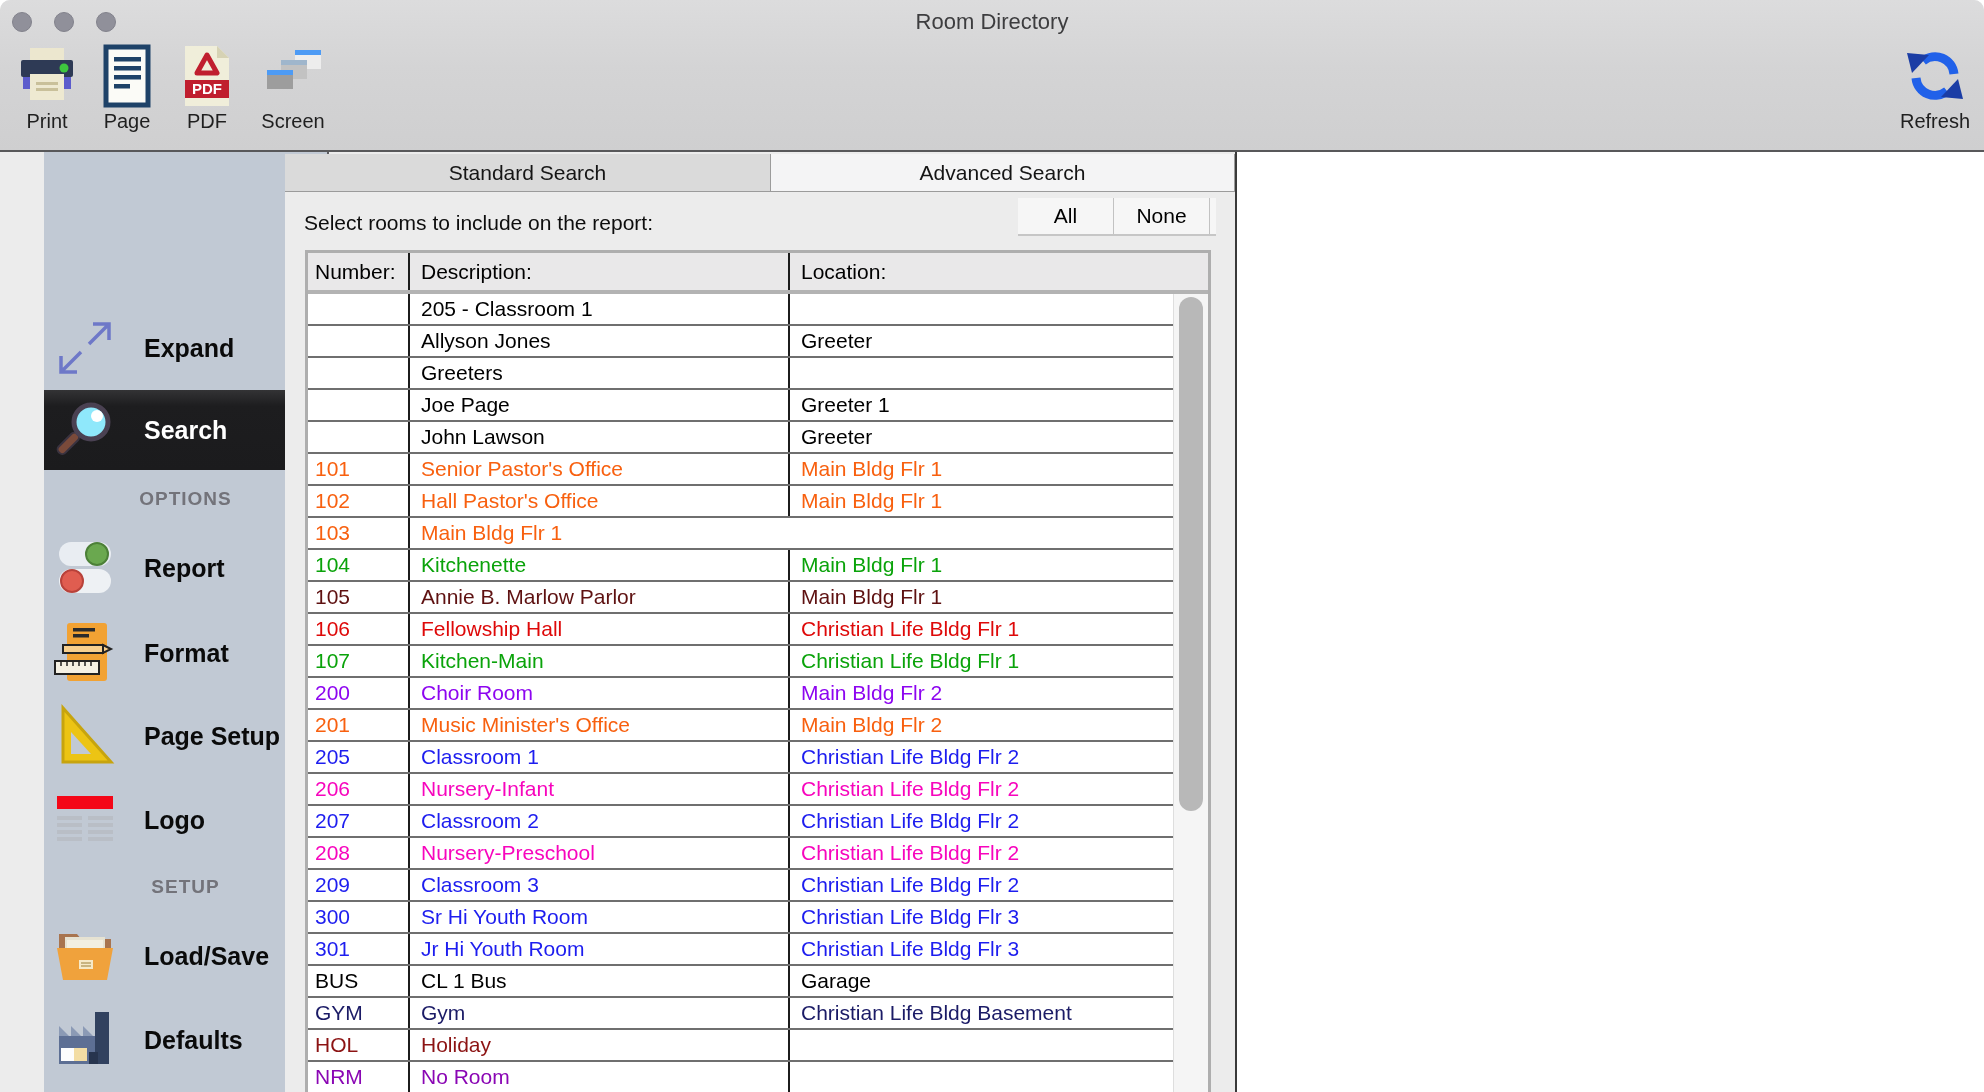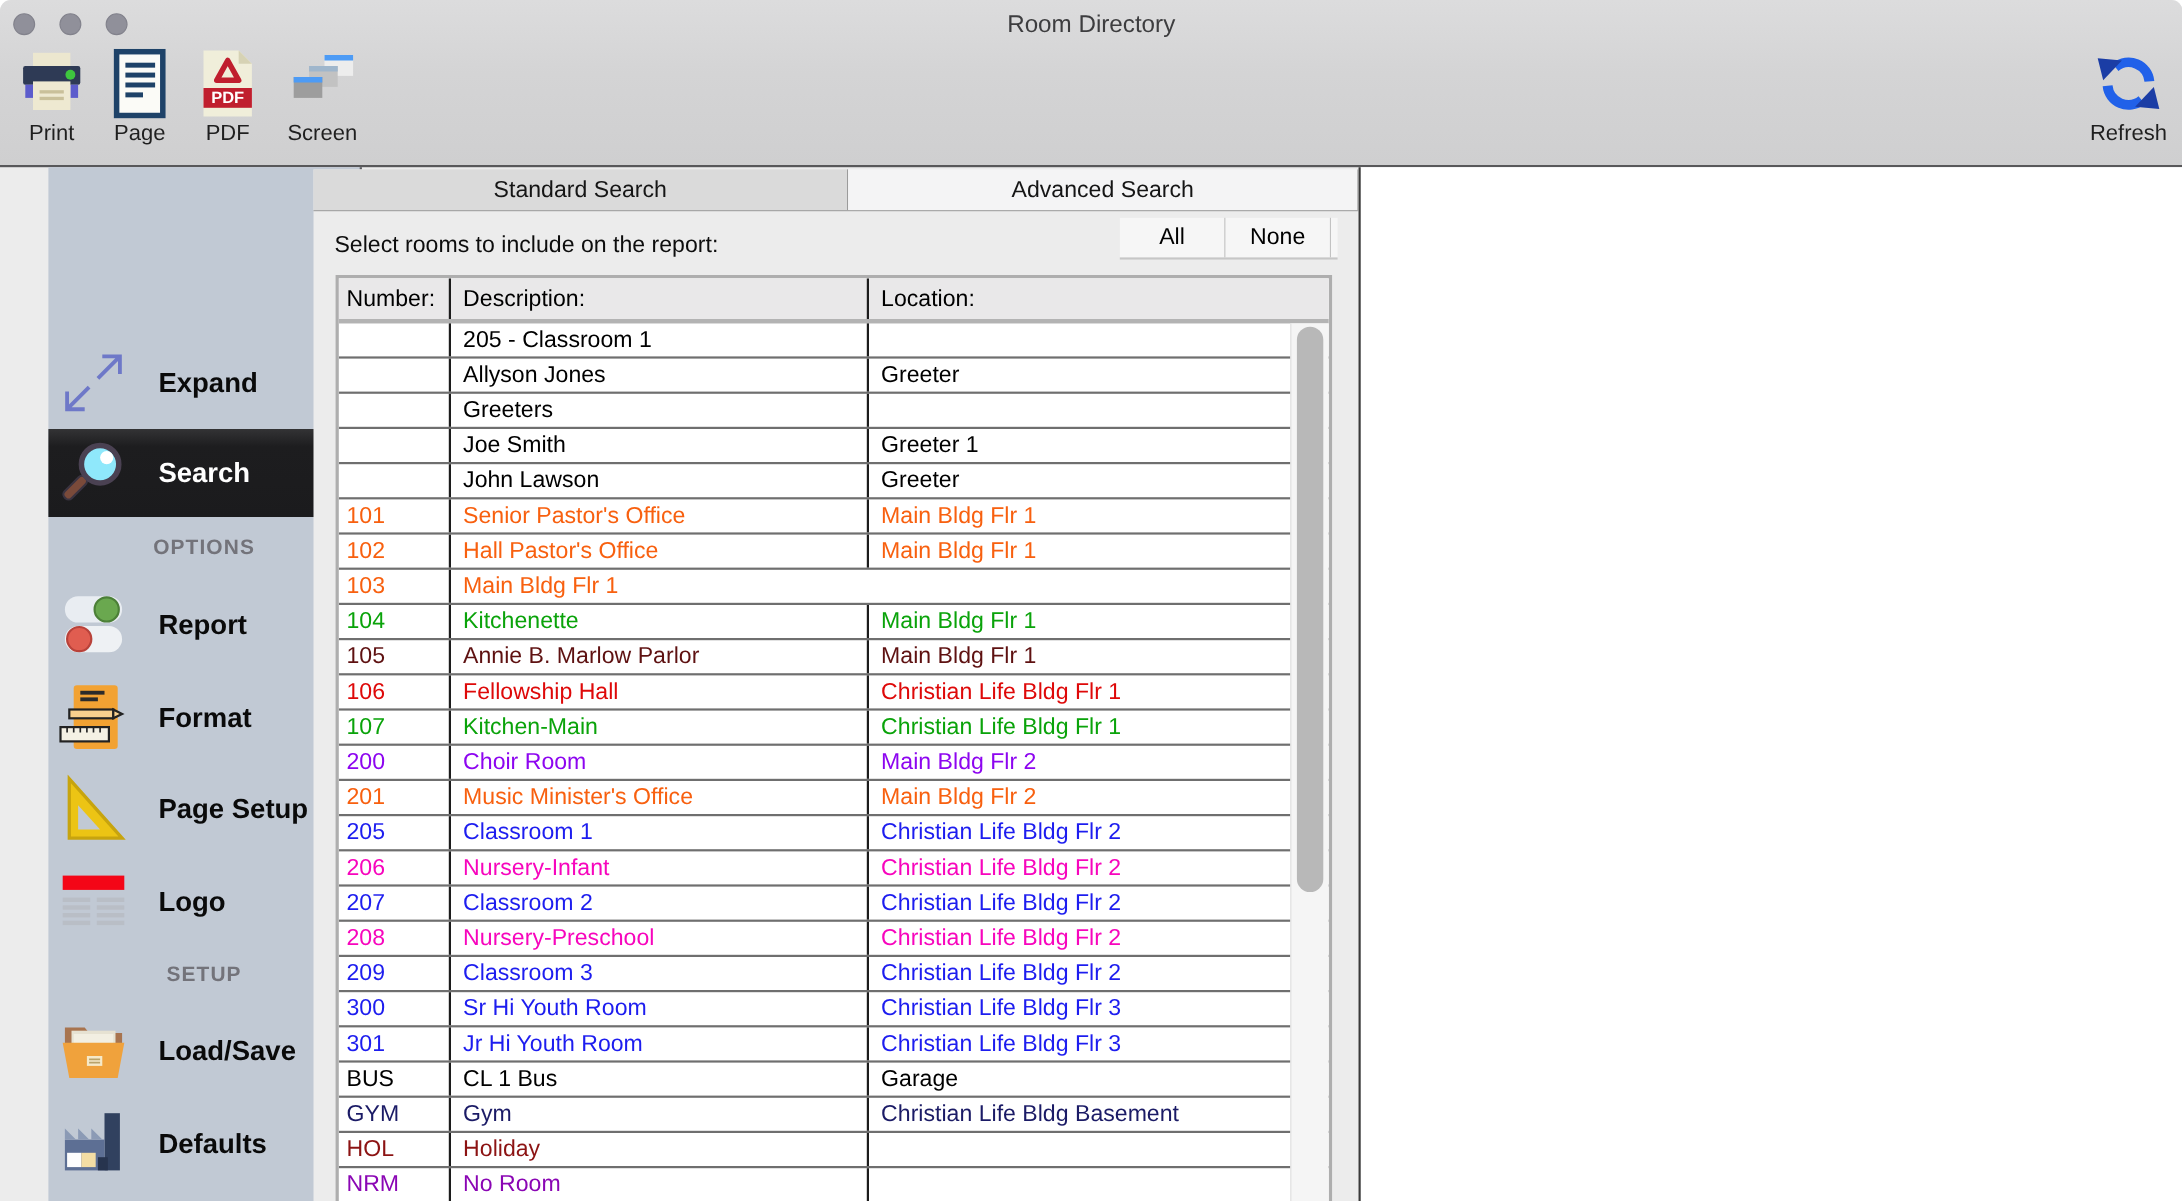--- a/index.html
+++ b/index.html
@@ -294,21 +294,21 @@
     <div class="tcell col-desc">Allyson Jones</div>
     <div class="tcell col-loc">Greeter</div>
   </div>
           <div class="trow" style="color: rgb(0, 0, 0);">
     <div class="tcell col-num"></div>
     <div class="tcell col-desc">Greeters</div>
     <div class="tcell col-loc"></div>
   </div>
           <div class="trow" style="color: rgb(0, 0, 0);">
     <div class="tcell col-num"></div>
-    <div class="tcell col-desc">Joe Smith</div>
+    <div class="tcell col-desc">Joe Page</div>
     <div class="tcell col-loc">Greeter 1</div>
   </div>
           <div class="trow" style="color: rgb(0, 0, 0);">
     <div class="tcell col-num"></div>
     <div class="tcell col-desc">John Lawson</div>
     <div class="tcell col-loc">Greeter</div>
   </div>
           <div class="trow" style="color: rgb(248, 96, 15);">
     <div class="tcell col-num">101</div>
     <div class="tcell col-desc">Senior Pastor's Office</div>

